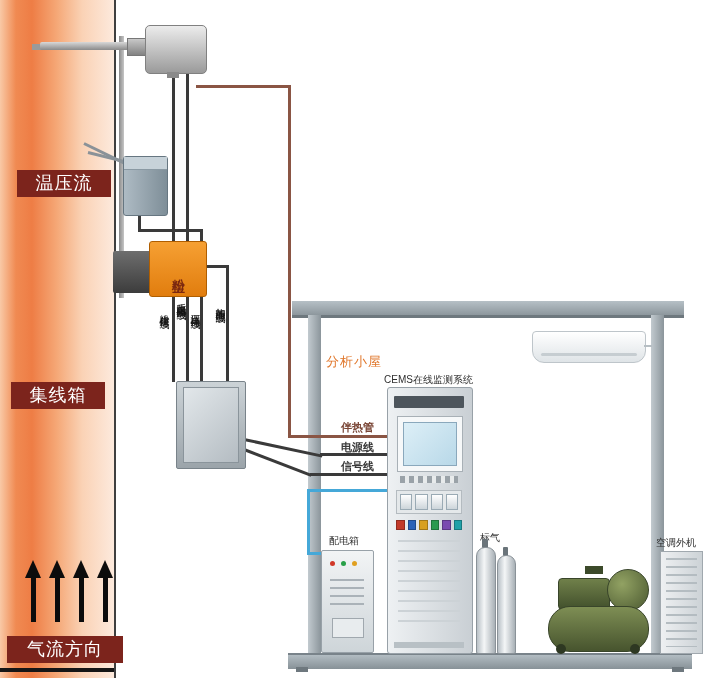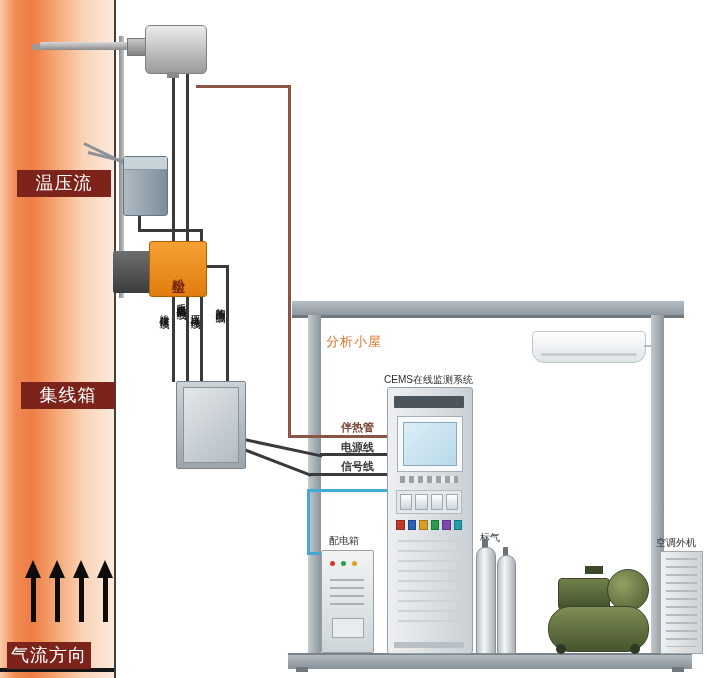--- a/index.html
+++ b/index.html
@@ -31,21 +31,21 @@
 
   
   .vlabel{writing-mode:vertical-rl;text-orientation:upright;font-size:10px;line-height:12px;
     letter-spacing:1px;color:#141414;}
   .hlabel{font-size:11px;color:#3a3a3a;white-space:nowrap;font-weight:bold;}
 
   
   .roof{background:linear-gradient(180deg,#b6c0c6 0%,#8d979d 100%);border-bottom:3px solid #6e787e;}
   .floor{background:linear-gradient(180deg,#b2bcc2 0%,#879197 100%);border-top:2px solid #79838a;}
   .post{background:linear-gradient(90deg,#c2cacf,#8b959b);}
-  .shelter-name{font-size:13px;color:#e0762a;letter-spacing:1px;}
+  .shelter-name{font-size:13px;color:#e0762a;letter-spacing:1px;margin-top:20px;}
 
   
   .pole{background:linear-gradient(90deg,#8a8a8a,#c6c6c6);}
   .probe-rod{background:linear-gradient(180deg,#d8d8d8,#8a8a8a);border-radius:2px;}
   .probe-body{background:linear-gradient(180deg,#ececec,#9a9a9a);border:1px solid #808080;border-radius:5px;}
   .metal{background:linear-gradient(180deg,#c8c8c8,#828282);border:1px solid #777;}
   .twf-body{background:linear-gradient(90deg,#aebbc4,#7e8e98);border:1px solid #667681;border-radius:3px;}
   .twf-cap{background:#c7d2d9;border-bottom:1px solid #8a99a3;}
   .twf-rod{background:#8a9298;transform-origin:0 50%;}
   .dust-mount{background:linear-gradient(180deg,#6e6e6e,#3c3c3c);border-radius:2px;}
@@ -159,22 +159,22 @@
   <div class="abs dust-mount" style="left:113px;top:251px;width:38px;height:42px;"></div>
   <div class="abs dust-box" style="left:149px;top:241px;width:56px;height:54px;">
     <span>粉尘</span>
   </div>
 
   <div class="abs jbox" style="left:176px;top:381px;width:68px;height:86px;">
     <div class="jbox-door"></div>
   </div>
 
   <div class="abs stack-label" style="left:17px;top:170px;width:94px;">温压流</div>
-  <div class="abs stack-label" style="left:21px;top:382px;width:94px;">集线箱</div>
-  <div class="abs stack-label" style="left:7px;top:636px;width:84px;margin-top:6px;">气流方向</div>
+  <div class="abs stack-label" style="left:11px;top:382px;width:94px;">集线箱</div>
+  <div class="abs stack-label" style="left:7px;top:636px;width:116px;">气流方向</div>
 
   <div class="abs arrow" style="left:24px;top:560px;">
       <div class="head"></div>
       <div class="stem"></div>
     </div>
   <div class="abs arrow" style="left:48px;top:560px;">
       <div class="head"></div>
       <div class="stem"></div>
     </div>
   <div class="abs arrow" style="left:72px;top:560px;">

